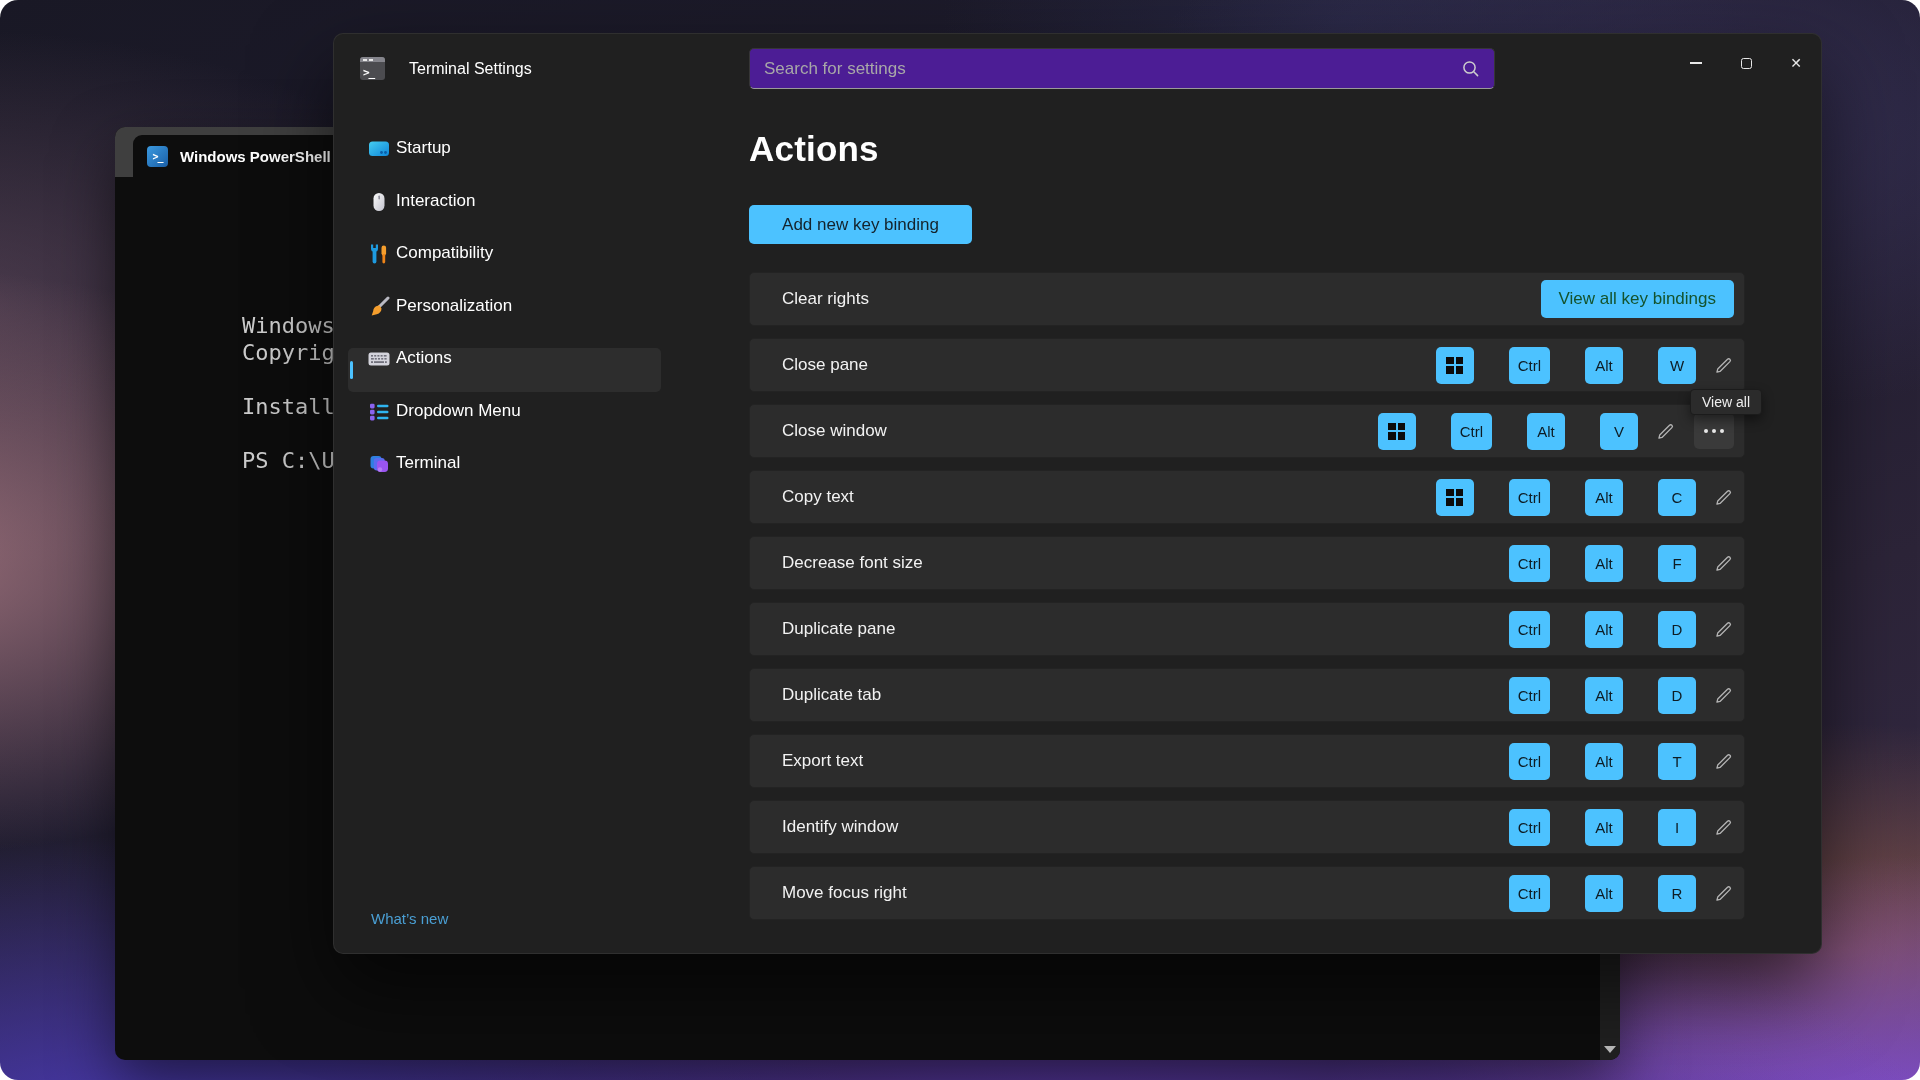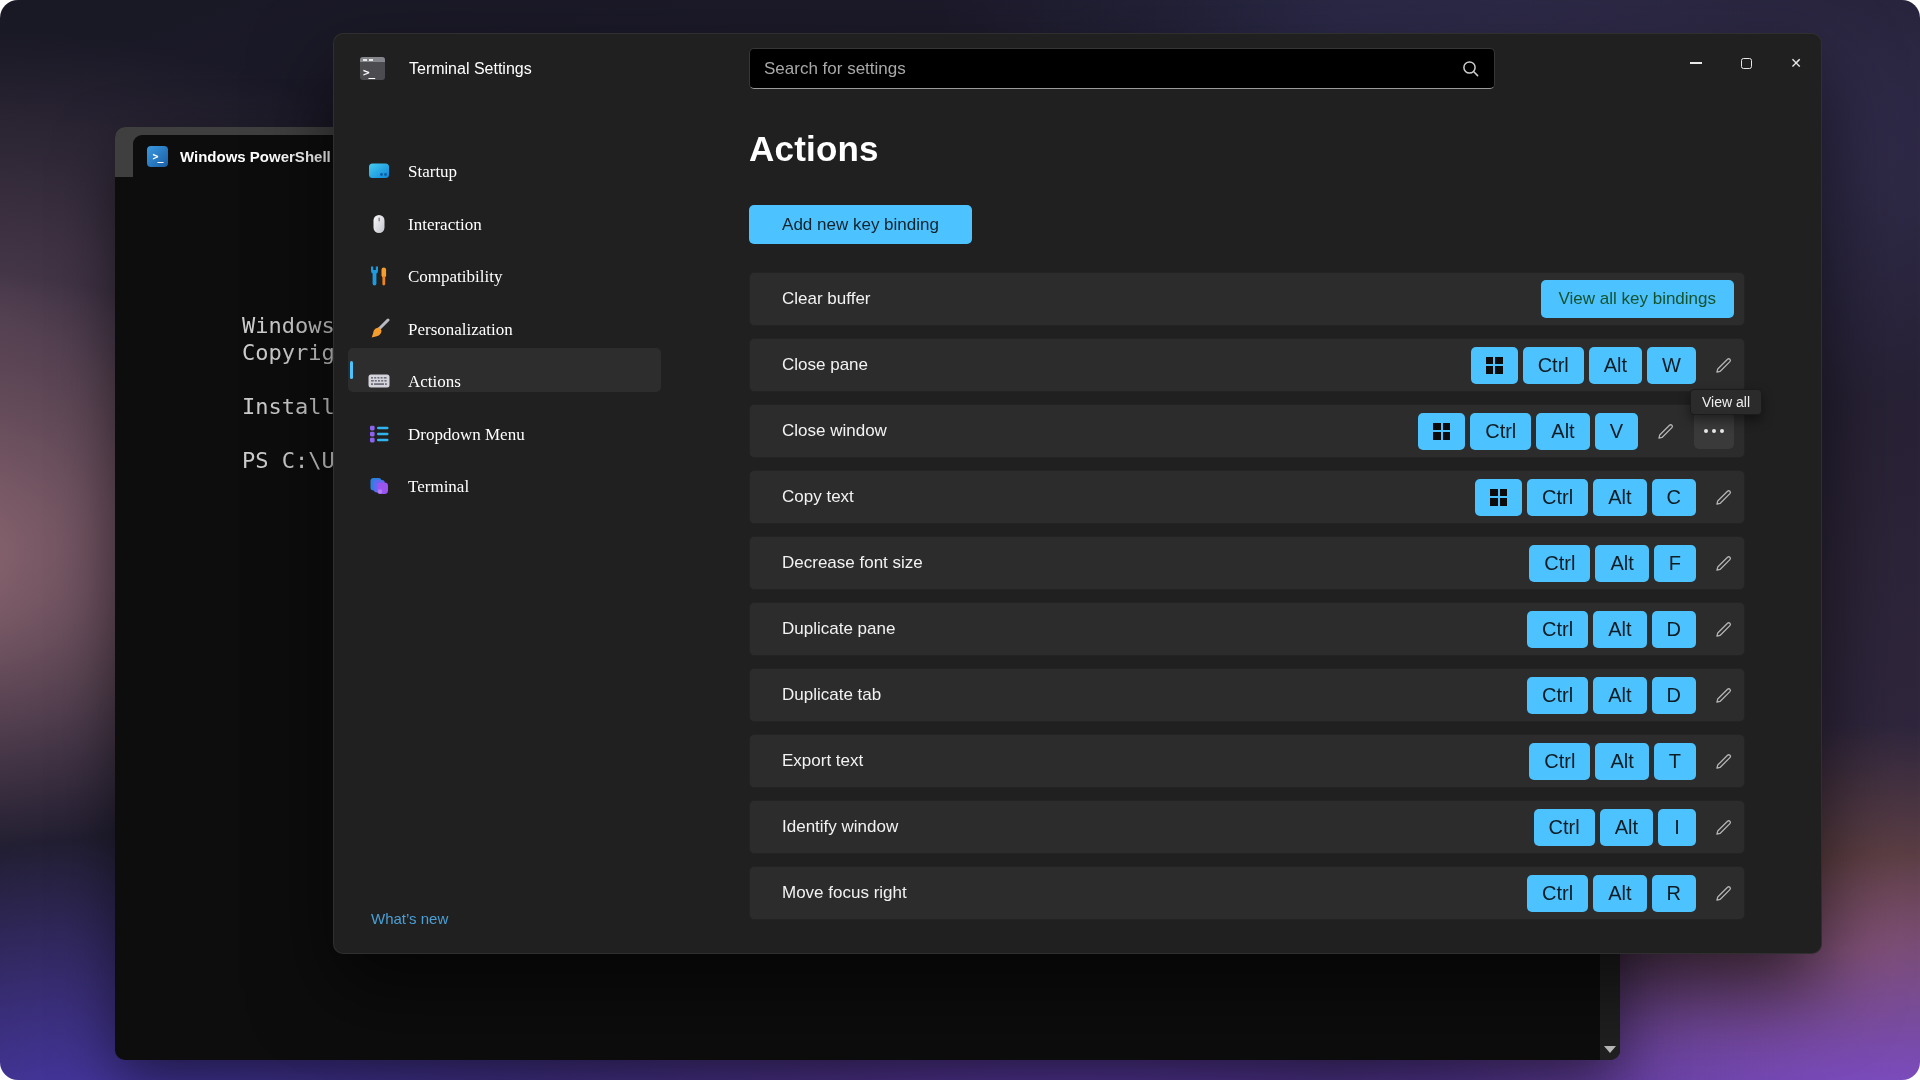--- a/index.html
+++ b/index.html
@@ -68,41 +68,41 @@
   .app-icon::before { content:""; position:absolute; top:0; left:0; right:0; height:5px; background:#85858c; }
   .app-icon::after { content:""; position:absolute; top:2px; left:3px; width:4px; height:1.5px; background:#e9e9e9; box-shadow:6px 0 0 #e9e9e9; }
   .app-icon .glyph {
     position:absolute; left:3px; bottom:1px; color:#fff;
     font-family:"DejaVu Sans Mono",monospace; font-size:11px; font-weight:bold; letter-spacing:-1px;
   }
   .settings-title { position:absolute; left:75px; top:26px; font-size:16px; color:#ffffff; }
 
   .search-box {
     position:absolute; left:415px; top:14px; width:746px; height:41px;
-    background:#000000; border:1px solid #363636; border-bottom:1px solid #9a9a9a;
+    background:#4c1d95; border:1px solid #363636; border-bottom:1px solid #9a9a9a;
     border-radius:5px;
   }
   .search-box input {
     width:100%; height:100%; background:transparent; border:none; outline:none;
     color:#e8e8e8; font-size:17px; padding:0 44px 0 14px; font-family:"Liberation Sans",sans-serif;
   }
   .search-box input::placeholder { color:#a8a8a8; }
   .search-icon { position:absolute; right:12px; top:9px; }
 
   .win-controls { position:absolute; right:0; top:10px; display:flex; }
   .wc { width:50px; height:38px; display:flex; align-items:center; justify-content:center; }
   .wc-min i { display:block; width:12px; height:1.4px; background:#e8e8e8; }
   .wc-max i { display:block; width:11px; height:11px; border:1.2px solid #e8e8e8; border-radius:2.5px; }
   .wc-close { color:#e8e8e8; font-size:14px; }
 
   
   .sidebar { position:absolute; left:14px; top:104px; width:313px; }
   .side-item {
     position:relative; height:44px; margin-bottom:8.5px; border-radius:5px;
-    display:flex; align-items:flex-end; gap:18px; padding-left:20px; cursor:default;font-family:Liberation Serif, serif;
+    display:flex; align-items:flex-start; gap:6px; padding-left:20px; cursor:default;
   }
   .side-item.selected { background:#2d2d2d; }
   .side-item .accent {
     display:none; position:absolute; left:2px; top:13px; width:3px; height:18px;
     border-radius:2px; background:#4cc2ff;
   }
   .side-item.selected .accent { display:block; }
   .side-item .label { color:#ffffff; font-size:17px; }
   .side-icon { width:22px; height:22px; flex:none; position:relative; }
   .side-icon svg { display:block; }
@@ -117,23 +117,23 @@
     color:#14232c; font-size:17px; font-family:"Liberation Sans",sans-serif;
   }
   .rows { position:absolute; left:415px; top:238px; width:996px; display:flex; flex-direction:column; gap:12px; }
   .action-row {
     position:relative; height:54px; background:#2c2c2c; border:1px solid #232323; border-radius:5px;
     display:flex; align-items:center; padding:0 10px 0 32px;
   }
   .action-row .row-label { color:#f2f2f2; font-size:17px; flex:1; }
   .row-right { display:flex; align-items:center; gap:5px; }
   .key {
-    min-width:38px; height:37px; padding:0 15px; border-radius:5px;
-    background:#4cc2ff; color:#0e1c24; font-size:20px;
-    display:flex; align-items:center; justify-content:center;
+    min-width:38px; height:37px; padding:0 9px; border-radius:5px;
+    background:#4cc2ff; color:#0e1c24; font-size:15px;
+    display:flex; align-items:center; justify-content:center;margin-left:30px;
   }
   .winlogo { width:17px; height:17px; display:grid; grid-template-columns:1fr 1fr; grid-template-rows:1fr 1fr; gap:2px; }
   .winlogo i { background:#0c0c0c; }
   .edit-pencil { margin-left:12px; display:flex; }
   .more-btn {
     margin-left:13px; width:40px; height:36px; border-radius:5px; background:#3a3a3a;
     display:flex; align-items:center; justify-content:center; gap:4px; border:none;
   }
   .more-btn i { width:4px; height:4px; border-radius:50%; background:#e9e9e9; }
   .viewall-btn {
@@ -302,21 +302,21 @@
           <span class="label">Terminal</span>
         </div>
       </div>
     <a class="whats-new">What’s new</a>
 
     <div class="content-heading">Actions</div>
     <button class="add-btn">Add new key binding</button>
 
     <div class="rows" id="rows">
         <div class="action-row">
-          <span class="row-label">Clear buffer</span>
+          <span class="row-label">Clear rights</span>
           <div class="row-right">
             <button class="viewall-btn">View all key bindings</button>
           </div>
         </div>
         <div class="action-row">
           <span class="row-label">Close pane</span>
           <div class="row-right">
             <span class="key">
               <span class="winlogo">
                 <i></i>

